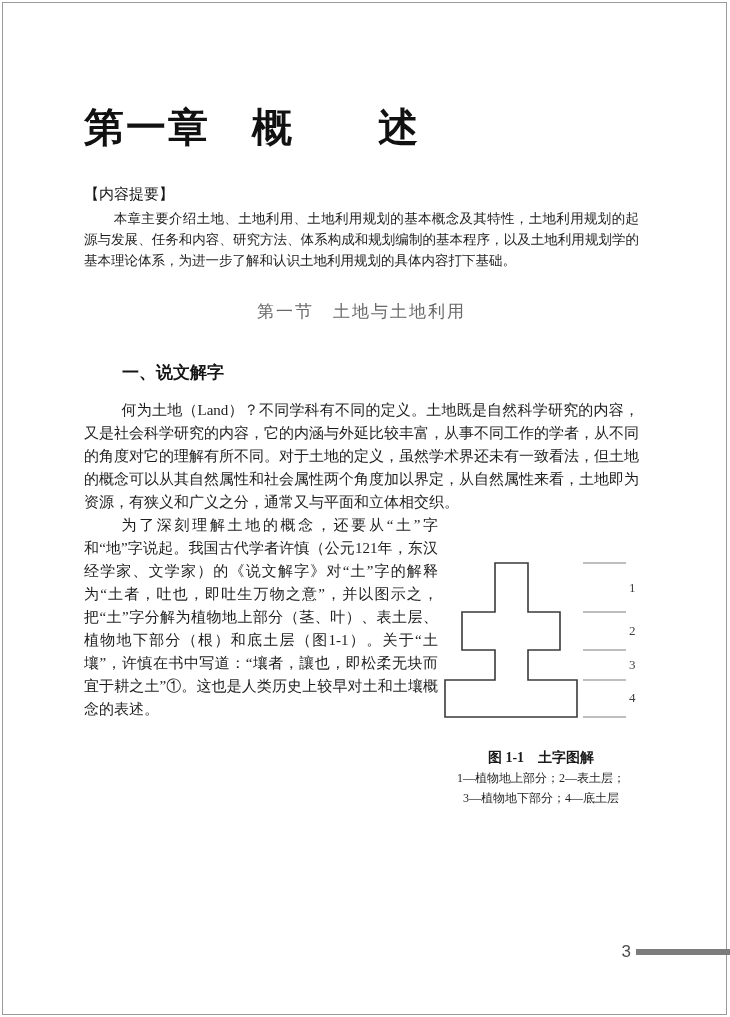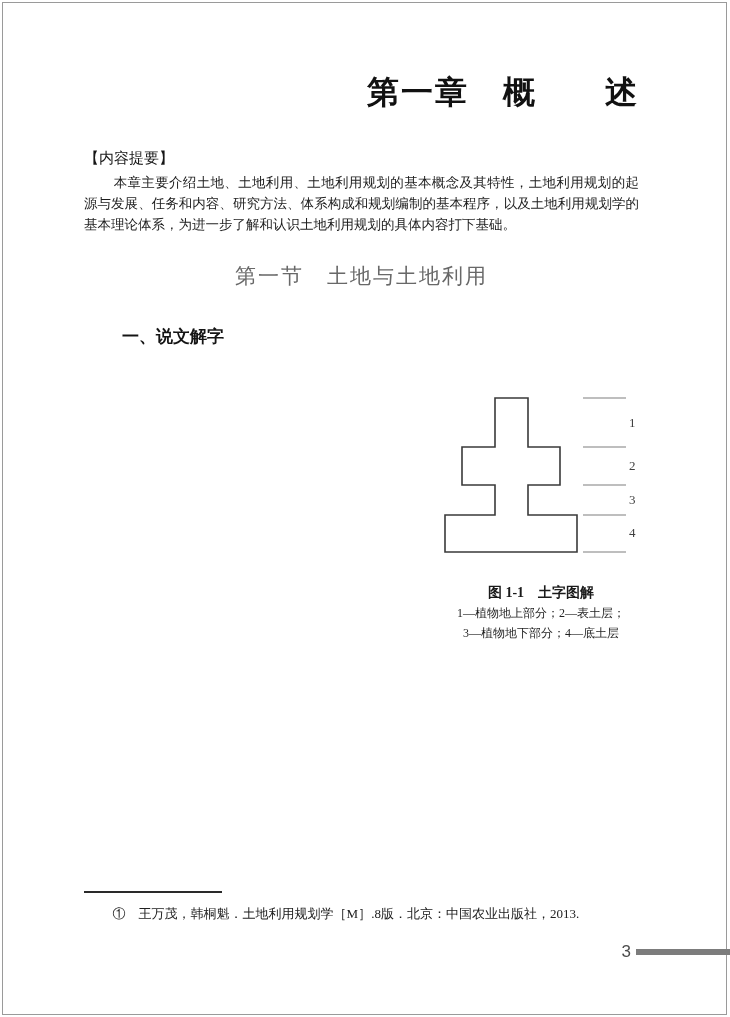--- a/index.html
+++ b/index.html
@@ -19,25 +19,25 @@
     overflow: hidden;
   }
   .page-border {
     position: absolute;
     top: 2px; left: 2px; right: 3px; bottom: 2px;
     border: 1px solid #9a9a9a;
     pointer-events: none;
   }
   .chapter-title {
     margin: 0;
-    padding-top: 72px;
-    font-size: 32px;
+    padding-top: 108px;
+    font-size: 40px;
     line-height: 40px;
     font-weight: bold;
-    text-align: right;
+    text-align: left;
     letter-spacing: 2px;
     color: #111111;
   }
   .summary-label {
     margin-top: 36px;
     font-family: "Liberation Sans", "DejaVu Sans", sans-serif;
     font-weight: normal;
     font-size: 15px;
     line-height: 20px;
     color: #161616;
@@ -47,21 +47,21 @@
     font-size: 13.5px;
     line-height: 21px;
     text-align: justify;
     text-indent: 2.2em;
     color: #1c1c1c;
   }
   .section-title {
     margin: 28px 0 0 0;
     font-family: "Liberation Sans", "DejaVu Sans", sans-serif;
     font-weight: normal;
-    font-size: 21px;
+    font-size: 17px;
     line-height: 26px;
     text-align: center;
     letter-spacing: 2px;
     color: #686868;
   }
   .subsection-title {
     margin: 36px 0 0 38px;
     font-family: "Liberation Sans", "DejaVu Sans", sans-serif;
     font-weight: bold;
     font-size: 17px;
@@ -159,20 +159,21 @@
 
   <h1 class="chapter-title">第一章　概　　述</h1>
 
   <div class="summary-label">【内容提要】</div>
   <p class="summary-text">本章主要介绍土地、土地利用、土地利用规划的基本概念及其特性，土地利用规划的起源与发展、任务和内容、研究方法、体系构成和规划编制的基本程序，以及土地利用规划学的基本理论体系，为进一步了解和认识土地利用规划的具体内容打下基础。</p>
 
   <h2 class="section-title">第一节　土地与土地利用</h2>
 
   <h3 class="subsection-title">一、说文解字</h3>
 
+  <p class="body-para para-first">何为土地（Land）？不同学科有不同的定义。土地既是自然科学研究的内容，又是社会科学研究的内容，它的内涵与外延比较丰富，从事不同工作的学者，从不同的角度对它的理解有所不同。对于土地的定义，虽然学术界还未有一致看法，但土地的概念可以从其自然属性和社会属性两个角度加以界定，从自然属性来看，土地即为资源，有狭义和广义之分，通常又与平面和立体相交织。</p>
 
   <div class="content-with-figure">
     <figure class="figure-box" style="margin:44px 0 0 5px;">
       <svg class="figure-svg" viewBox="0 0 196 164">
         <path d="M52 5 H85 V54 H117 V92 H85 V122 H134 V159 H2 V122 H52 V92 H19 V54 H52 Z" fill="none" stroke="#3a3a3a" stroke-width="1.6"></path>
         <line x1="140" y1="5" x2="183" y2="5" stroke="#a8a8a8" stroke-width="1.3"></line>
         <line x1="140" y1="54" x2="183" y2="54" stroke="#a8a8a8" stroke-width="1.3"></line>
         <line x1="140" y1="92" x2="183" y2="92" stroke="#a8a8a8" stroke-width="1.3"></line>
         <line x1="140" y1="122" x2="183" y2="122" stroke="#a8a8a8" stroke-width="1.3"></line>
         <line x1="140" y1="159" x2="183" y2="159" stroke="#a8a8a8" stroke-width="1.3"></line>
@@ -181,24 +182,21 @@
         <text x="186" y="111" font-size="13" fill="#3f3f3f">3</text>
         <text x="186" y="144" font-size="13" fill="#3f3f3f">4</text>
       </svg>
       <figcaption>
         <div class="figure-caption">图 1-1　土字图解</div>
         <div class="figure-legend">1—植物地上部分；2—表土层；</div>
         <div class="figure-legend">3—植物地下部分；4—底土层</div>
       </figcaption>
     </figure>
 
+    <p class="body-para">为了深刻理解土地的概念，还要从“土”字和“地”字说起。我国古代学者许慎（公元121年，东汉经学家、文学家）的《说文解字》对“土”字的解释为“土者，吐也，即吐生万物之意”，并以图示之，把“土”字分解为植物地上部分（茎、叶）、表土层、植物地下部分（根）和底土层（图1-1）。关于“土壤”，许慎在书中写道：“壤者，讓也，即松柔无块而宜于耕之土”①。这也是人类历史上较早对土和土壤概念的表述。</p>
   </div>
 
-  <div class="footnote-block">
-    <div class="footnote-divider"></div>
-    <p class="footnote-text">①　王万茂，韩桐魁．土地利用规划学［M］.8版．北京：中国农业出版社，2013.</p>
-  </div>
 
   <div class="page-footer">
     <span class="page-number">3</span>
     <span class="footer-bar"></span>
   </div>
 </div>
 
 </body></html>

